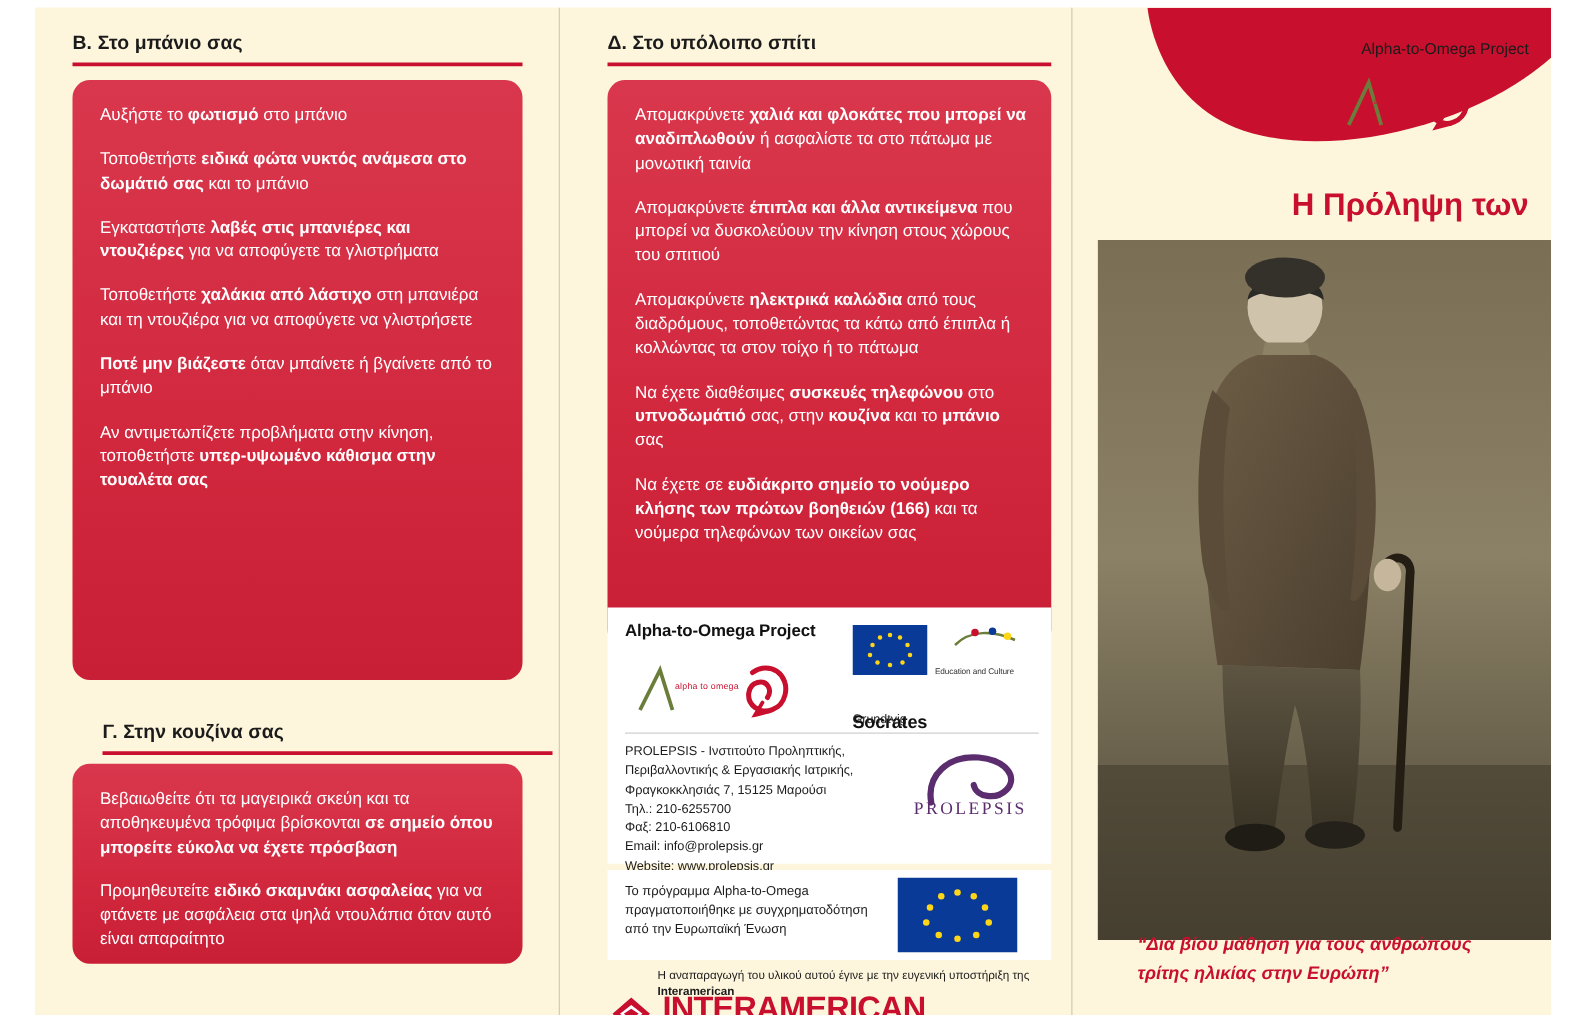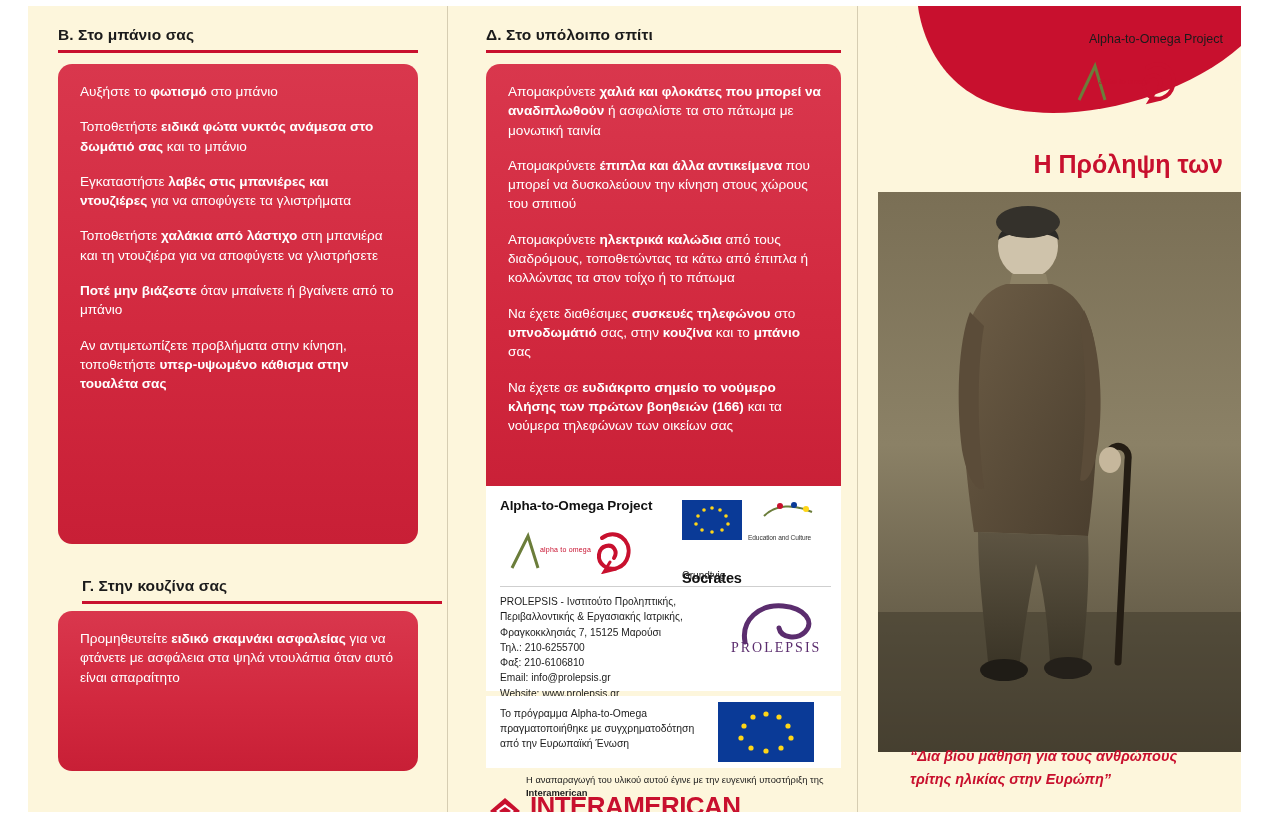--- a/index.html
+++ b/index.html
@@ -212,20 +212,21 @@
         <p>Τοποθετήστε <b>χαλάκια από λάστιχο</b> στη μπανιέρα και τη ντουζιέρα για να αποφύγετε να γλιστρήσετε</p>
         <p><b>Ποτέ μην βιάζεστε</b> όταν μπαίνετε ή βγαίνετε από το μπάνιο</p>
         <p>Αν αντιμετωπίζετε προβλήματα στην κίνηση, τοποθετήστε <b>υπερ-υψωμένο κάθισμα στην τουαλέτα σας</b></p>
       </div>
 
       <div class="sect-head" style="left:30px; top:565px; width:360px;margin-left:24px;">
         <span class="sect-title">Γ. Στην κουζίνα σας</span>
       </div>
 
       <div class="card grad" style="left:30px; top:605px; width:360px; height:160px;">
+        <p>Βεβαιωθείτε ότι τα μαγειρικά σκεύη και τα αποθηκευμένα τρόφιμα βρίσκονται <b>σε σημείο όπου μπορείτε εύκολα να έχετε πρόσβαση</b></p>
         <p>Προμηθευτείτε <b>ειδικό σκαμνάκι ασφαλείας</b> για να φτάνετε με ασφάλεια στα ψηλά ντουλάπια όταν αυτό είναι απαραίτητο</p>
       </div>
     </div>
 
     <div class="col col-2">
 
       <div class="sect-head" style="left:26px; top:14px; width:355px;">
         <span class="sect-title">Δ. Στο υπόλοιπο σπίτι</span>
       </div>
 

